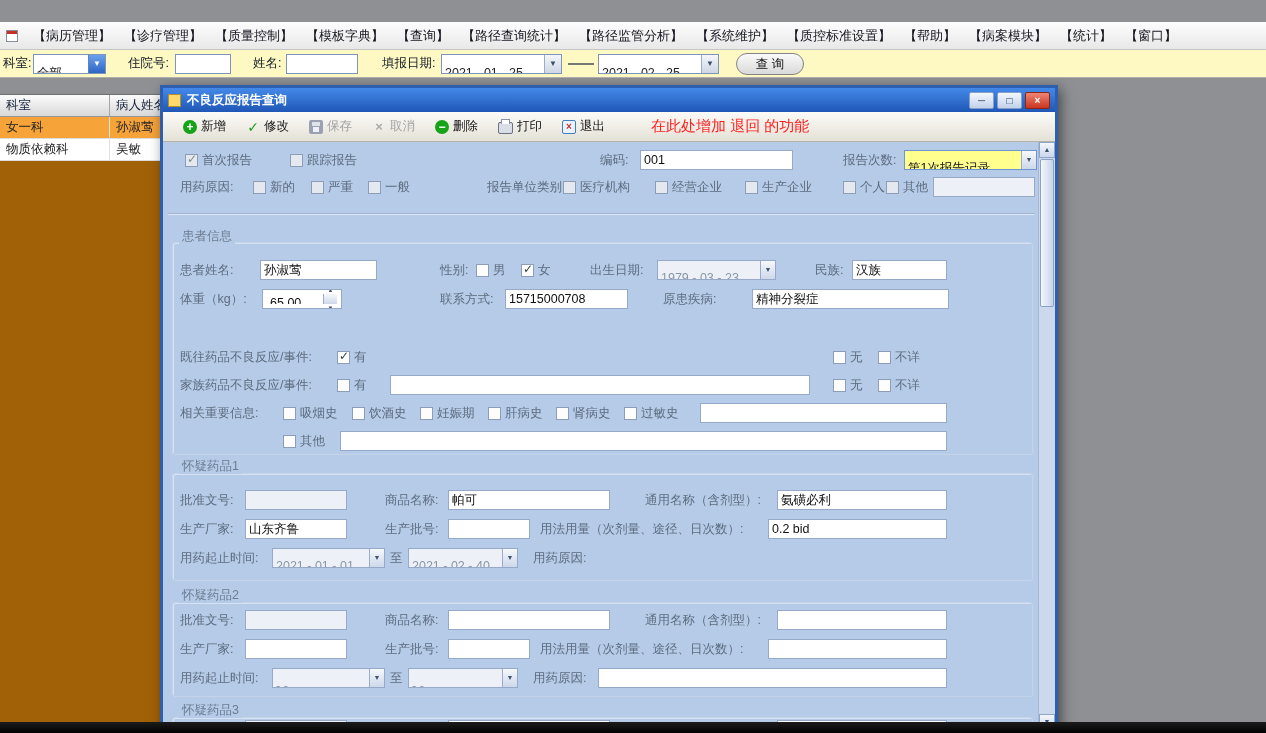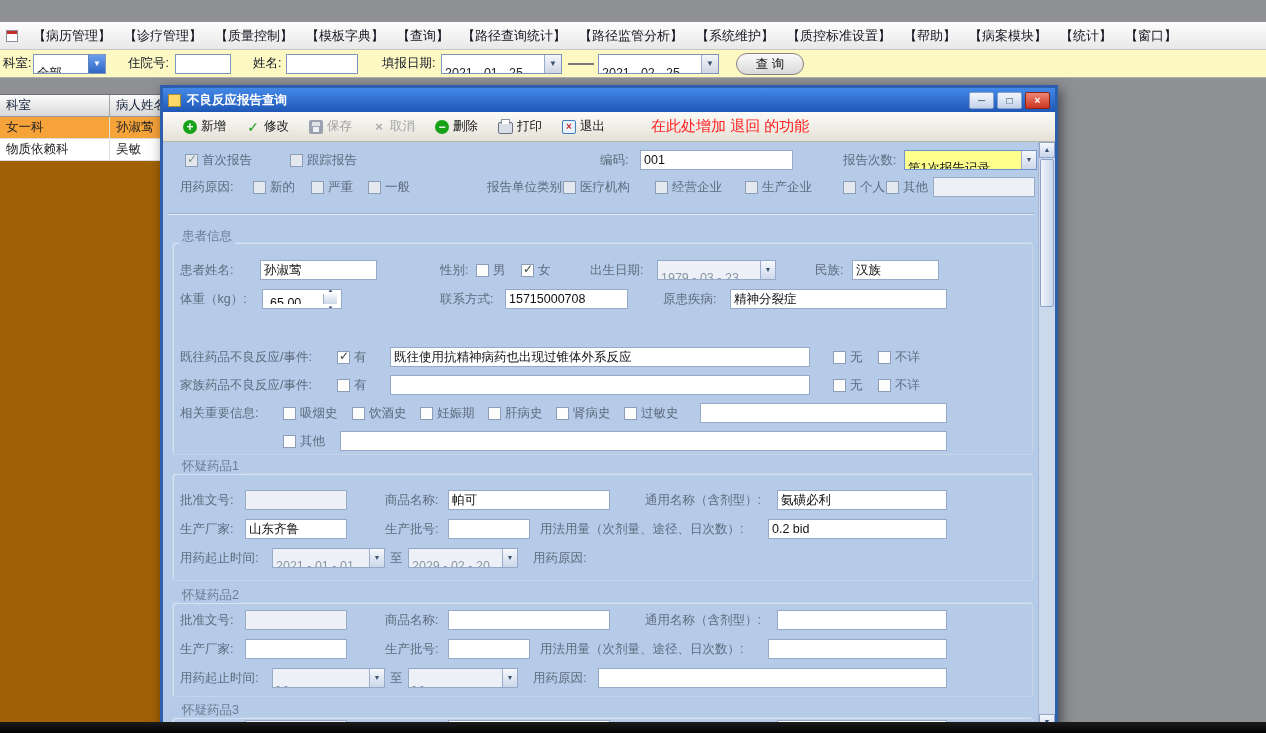--- a/index.html
+++ b/index.html
@@ -292,43 +292,42 @@
         <span class="cbw" style="left:358px">
             <span class="cb checked"></span>
             <span>女</span>
           </span>
         <span class="lbl" style="left:427px">出生日期:</span>
         <span class="inp drop dis" style="left:494px;width:119px">
             <span class="dtxt">1979 - 03 - 23</span>
             <span class="dbtn"></span>
           </span>
         <span class="lbl" style="left:652px">民族:</span>
-        <span class="inp" style="left:689px;width:87px">汉族</span>
+        <span class="inp" style="left:689px;width:95px">汉族</span>
       </div>
 
       <div class="row" style="top:146px">
         <span class="lbl" style="left:17px">体重（kg）:</span>
         <span class="inp spin" style="left:99px;width:80px">
             <span class="stxt">65.00</span>
             <span class="sarr"></span>
           </span>
         <span class="lbl" style="left:277px">联系方式:</span>
         <span class="inp" style="left:342px;width:123px">15715000708</span>
         <span class="lbl" style="left:500px">原患疾病:</span>
-        <span class="inp" style="left:567px;width:217px">精神分裂症</span>
+        <span class="inp" style="left:589px;width:197px">精神分裂症</span>
       </div>
 
 
       <div class="row" style="top:204px">
         <span class="lbl" style="left:17px">既往药品不良反应/事件:</span>
         <span class="cbw" style="left:174px">
             <span class="cb checked"></span>
             <span>有</span>
           </span>
-        <span class="inp" style="left:227px;width:420px">既往使用抗精神病药也出现过锥体外系反应</span>
         <span class="cbw" style="left:670px">
             <span class="cb"></span>
             <span>无</span>
           </span>
         <span class="cbw" style="left:715px">
             <span class="cb"></span>
             <span>不详</span>
           </span>
       </div>
 
@@ -408,21 +407,21 @@
       </div>
 
       <div class="row" style="top:405px">
         <span class="lbl" style="left:17px">用药起止时间:</span>
         <span class="inp drop dis" style="left:109px;width:113px">
             <span class="dtxt">2021 - 01 - 01</span>
             <span class="dbtn"></span>
           </span>
         <span class="lbl" style="left:227px">至</span>
         <span class="inp drop dis" style="left:245px;width:110px">
-            <span class="dtxt">2029 - 02 - 20</span>
+            <span class="dtxt">2021 - 02 - 40</span>
             <span class="dbtn"></span>
           </span>
         <span class="lbl" style="left:370px">用药原因:</span>
       </div>
 
       <div class="gbox" style="top:460px;height:95px"></div>
       <span class="sect" style="top:446px">怀疑药品2</span>
 
       <div class="row" style="top:467px">
         <span class="lbl" style="left:17px">批准文号:</span>

